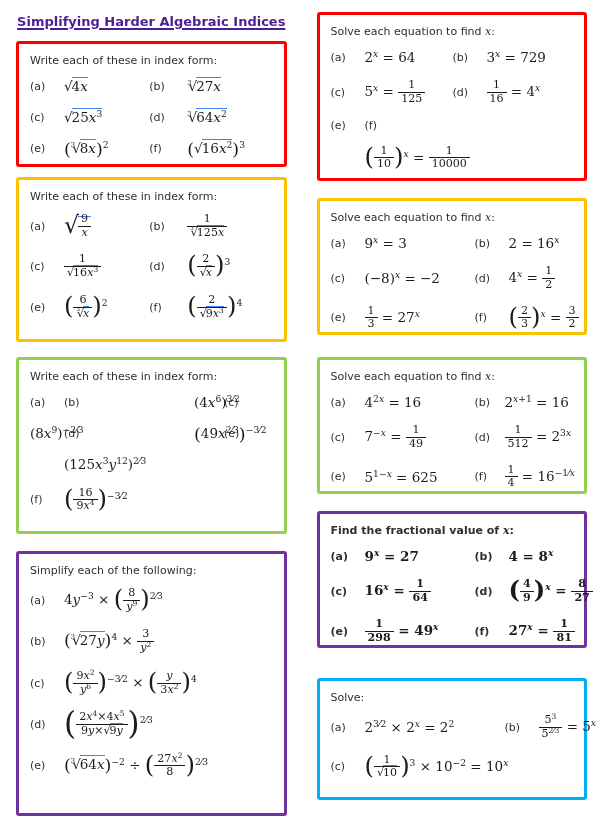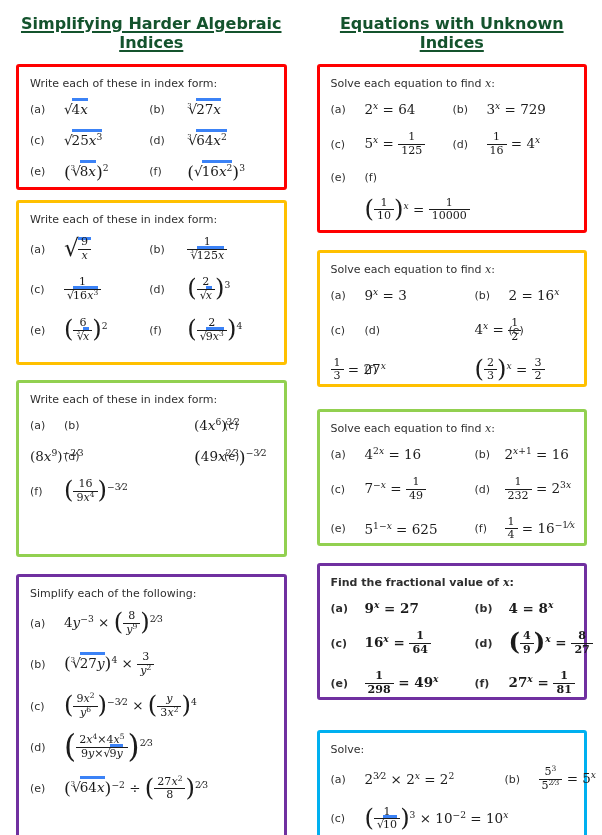--- a/index.html
+++ b/index.html
@@ -1,37 +1,37 @@
 <!DOCTYPE html>
 <html><head>
 <meta charset="utf-8">
 <style>
   html,body{margin:0;padding:0;background:#fff;}
   body{width:602px;height:835px;overflow:hidden;font-family:"DejaVu Sans",sans-serif;color:#333;}
   .cols{display:flex;gap:30px;padding:12px 15px 0 16px;}
   .col{flex:1;min-width:0;}
-  .title{font-size:16px;font-weight:bold;color:#14532d;text-align:center;margin:2px 0 12px 0;
+  .title{font-size:13px;font-weight:bold;color:#4c1d95;text-align:center;margin:2px 0 12px 0;
          text-decoration:underline;text-decoration-thickness:1.5px;text-underline-offset:2px;}
   .box{border:3px solid #000;border-radius:3px;padding:9px 11px 1px 11px;box-sizing:border-box;background:#fff;}
   .prompt{font-size:11px;color:#2f2f2f;margin:1px 0 10px 0;}
   .mx{font-family:"DejaVu Serif",serif;font-style:italic;}
   .grid2{display:grid;grid-template-columns:34px 1fr 38px 1fr;row-gap:13px;align-items:center;}
   .grid1{display:grid;grid-template-columns:34px 1fr;row-gap:15px;align-items:center;}
   .lab{font-size:11px;color:#2f2f2f;}
   .full{grid-column:2/5;}
   .m{font-family:"DejaVu Serif",serif;font-size:13.5px;color:#1b1b1b;white-space:nowrap;line-height:1.35;}
   .m i{font-style:italic;}
   .m sup{font-size:.68em;vertical-align:.55em;line-height:0;}
   .f{display:inline-block;text-align:center;vertical-align:middle;font-size:.82em;line-height:1.15;}
   .f .n{display:block;border-bottom:1px solid #1b1b1b;padding:0 3px;}
   .f .d{display:block;padding:0 3px;}
   .r{white-space:nowrap;}
   .rs{margin-right:-1px;}
   .rs.t{font-size:1.75em;line-height:0;vertical-align:-.12em;}
-  .rb{border-top:3px solid #3b82f6;padding-top:0;}
+  .rb{border-top:1px solid #3b82f6;padding-top:0;}
   .m sup.ri{font-size:.5em;vertical-align:.95em;margin-right:-3px;line-height:0;}
   .p{font-size:1.8em;line-height:0;vertical-align:-.15em;}
   .q{font-size:1.3em;line-height:0;vertical-align:-.1em;}
   .P{font-size:2.3em;line-height:0;vertical-align:-.2em;}
 </style>
 </head>
 <body>
 
 <div class="cols">
 
@@ -78,20 +78,21 @@
       <div class="prompt">Write each of these in index form:</div>
       <div class="grid2" style="grid-template-columns:34px 130px 30px 1fr;">
         <span class="lab">(a)</span>
         <span class="lab">(b)</span>
         <span class="m">(4<i>x</i><sup>6</sup>)<sup>3⁄2</sup></span>
         <span class="lab">(c)</span>
         <span class="m">(8<i>x</i><sup>9</sup>)<sup>−2⁄3</sup></span>
         <span class="lab">(d)</span>
         <span class="m"><span class="q">(</span>49<i>x</i><sup>2⁄3</sup><span class="q">)</span><sup>−3⁄2</sup></span>
         <span class="lab">(e)</span>
+        <span class="m full">(125<i>x</i><sup>3</sup><i>y</i><sup>12</sup>)<sup>2⁄3</sup></span>
         <span class="lab">(f)</span>
         <span class="m full"><span class="p">(</span><span class="f"><span class="n">16</span><span class="d">9<i>x</i><sup>4</sup></span></span><span class="p">)</span><sup>−3⁄2</sup></span>
       </div>
     </div>
 
     <div class="box" style="min-height: 265px; border-color: rgb(112, 48, 160); margin-top: 6px;">
       <div class="prompt">Simplify each of the following:</div>
       <div class="grid1">
         <span class="lab">(a)</span>
         <span class="m">4<i>y</i><sup>−3</sup> × <span class="p">(</span><span class="f"><span class="n">8</span><span class="d"><i>y</i><sup>9</sup></span></span><span class="p">)</span><sup>2⁄3</sup></span>
@@ -101,21 +102,20 @@
         <span class="m"><span class="p">(</span><span class="f"><span class="n">9<i>x</i><sup>2</sup></span><span class="d"><i>y</i><sup>6</sup></span></span><span class="p">)</span><sup>−3⁄2</sup> × <span class="p">(</span><span class="f"><span class="n"><i>y</i></span><span class="d">3<i>x</i><sup>2</sup></span></span><span class="p">)</span><sup>4</sup></span>
         <span class="lab">(d)</span>
         <span class="m"><span class="P">(</span><span class="f"><span class="n">2<i>x</i><sup>4</sup>×4<i>x</i><sup>5</sup></span><span class="d">9<i>y</i>×<span class="r"><span class="rs">√</span><span class="rb">9<i>y</i></span></span></span></span><span class="P">)</span><sup>2⁄3</sup></span>
         <span class="lab">(e)</span>
         <span class="m"><span class="q">(</span><span class="r"><sup class="ri">3</sup><span class="rs">√</span><span class="rb">64<i>x</i></span></span><span class="q">)</span><sup>−2</sup> ÷ <span class="p">(</span><span class="f"><span class="n">27<i>x</i><sup>2</sup></span><span class="d">8</span></span><span class="p">)</span><sup>2⁄3</sup></span>
       </div>
     </div>
   </div>
 
   <div class="col">
-    <div class="title">Equations with Unknown Indices</div>
 
     <div class="box" style="min-height: 169px; margin-bottom: 17px; border-color: rgb(255, 0, 0);">
       <div class="prompt">Solve each equation to find <i class="mx">x</i>:</div>
       <div class="grid2" style="grid-template-columns:34px 88px 34px 1fr;">
         <span class="lab">(a)</span>
         <span class="m">2<sup><i>x</i></sup> = 64</span>
         <span class="lab">(b)</span>
         <span class="m">3<sup><i>x</i></sup> = 729</span>
         <span class="lab">(c)</span>
         <span class="m">5<sup><i>x</i></sup> = <span class="f"><span class="n">1</span><span class="d">125</span></span></span>
@@ -128,40 +128,41 @@
     </div>
 
     <div class="box" style="min-height: 133px; margin-bottom: 22px; border-color: rgb(255, 192, 0);">
       <div class="prompt">Solve each equation to find <i class="mx">x</i>:</div>
       <div class="grid2" style="grid-template-columns:34px 110px 34px 1fr;">
         <span class="lab">(a)</span>
         <span class="m">9<sup><i>x</i></sup> = 3</span>
         <span class="lab">(b)</span>
         <span class="m">2 = 16<sup><i>x</i></sup></span>
         <span class="lab">(c)</span>
+        <span class="m">(−8)<sup><i>x</i></sup> = −2</span>
         <span class="lab">(d)</span>
         <span class="m">4<sup><i>x</i></sup> = <span class="f"><span class="n">1</span><span class="d">2</span></span></span>
         <span class="lab">(e)</span>
         <span class="m"><span class="f"><span class="n">1</span><span class="d">3</span></span> = 27<sup><i>x</i></sup></span>
         <span class="lab">(f)</span>
         <span class="m"><span class="p">(</span><span class="f"><span class="n">2</span><span class="d">3</span></span><span class="p">)</span><sup><i>x</i></sup> = <span class="f"><span class="n">3</span><span class="d">2</span></span></span>
       </div>
     </div>
 
     <div class="box" style="min-height: 134px; margin-bottom: 17px; border-color: rgb(146, 208, 80);">
       <div class="prompt">Solve each equation to find <i class="mx">x</i>:</div>
       <div class="grid2" style="grid-template-columns:34px 110px 30px 1fr;">
         <span class="lab">(a)</span>
         <span class="m">4<sup>2<i>x</i></sup> = 16</span>
         <span class="lab">(b)</span>
         <span class="m">2<sup><i>x</i>+1</sup> = 16</span>
         <span class="lab">(c)</span>
         <span class="m">7<sup>−<i>x</i></sup> = <span class="f"><span class="n">1</span><span class="d">49</span></span></span>
         <span class="lab">(d)</span>
-        <span class="m"><span class="f"><span class="n">1</span><span class="d">232</span></span> = 2<sup>3<i>x</i></sup></span>
+        <span class="m"><span class="f"><span class="n">1</span><span class="d">512</span></span> = 2<sup>3<i>x</i></sup></span>
         <span class="lab">(e)</span>
         <span class="m">5<sup>1−<i>x</i></sup> = 625</span>
         <span class="lab">(f)</span>
         <span class="m"><span class="f"><span class="n">1</span><span class="d">4</span></span> = 16<sup>−1⁄<i>x</i></sup></span>
       </div>
     </div>
 
     <div class="box" style="min-height: 136px; margin-bottom: 30px; border-color: rgb(112, 48, 160); font-weight: bold;">
       <div class="prompt">Find the fractional value of <i class="mx">x</i>:</div>
       <div class="grid2" style="grid-template-columns:34px 110px 34px 1fr;">

